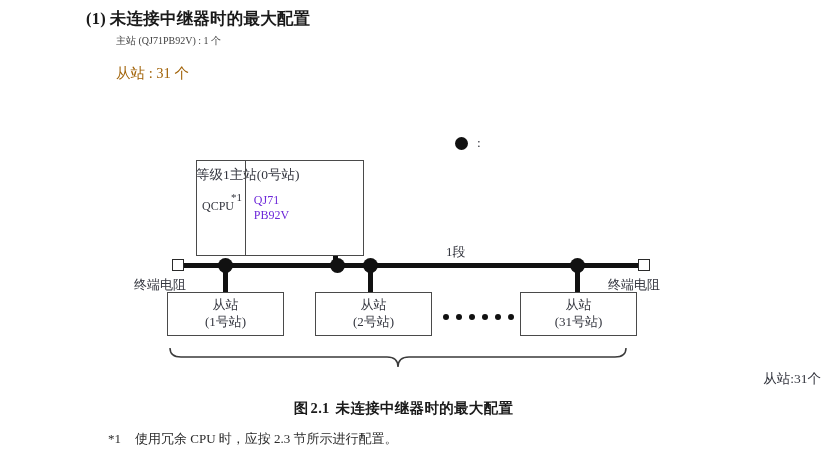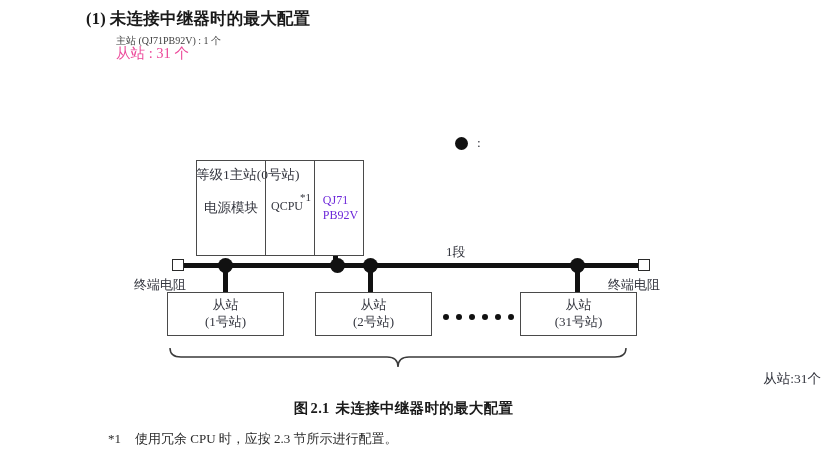--- a/index.html
+++ b/index.html
@@ -26,23 +26,23 @@
     white-space: nowrap;
   }
   #heading-title .num { margin-right: 4px; }
   #master-count-line {
     left: 116px; top: 34px;
     font-size: 10px;
     color: #404040;
     white-space: nowrap;
   }
   #slave-count-line {
-    left: 116px; top: 44px;
+    left: 116px; top: 64px;
     font-size: 14.5px;
-    color: #ec4899;
+    color: #a16207;
     white-space: nowrap;
   }
 
   
   #legend {
     left: 455px; top: 135px;
     display: flex;
     align-items: center;
     white-space: nowrap;
   }
@@ -242,21 +242,20 @@
 <div class="abs" id="slave-count-line">从站 : 31 个</div>
 
 <div class="abs" id="legend">
   <span class="legend-dot"></span>
   <span class="legend-colon">:</span>
 </div>
 
 <div class="abs" id="master-caption">等级1主站(0号站)</div>
 
 <div class="abs" id="master-box">
-  <div class="cell" id="cell-power">电源模块</div>
   <div class="cell" id="cell-cpu">
     <span class="cpu-note">*1</span>
     <span class="cpu-label">QCPU</span>
   </div>
   <div class="cell" id="cell-module">
     <span>
       <span class="mod-l1">QJ71</span>
       <span class="mod-l2">PB92V</span>
     </span>
   </div>

